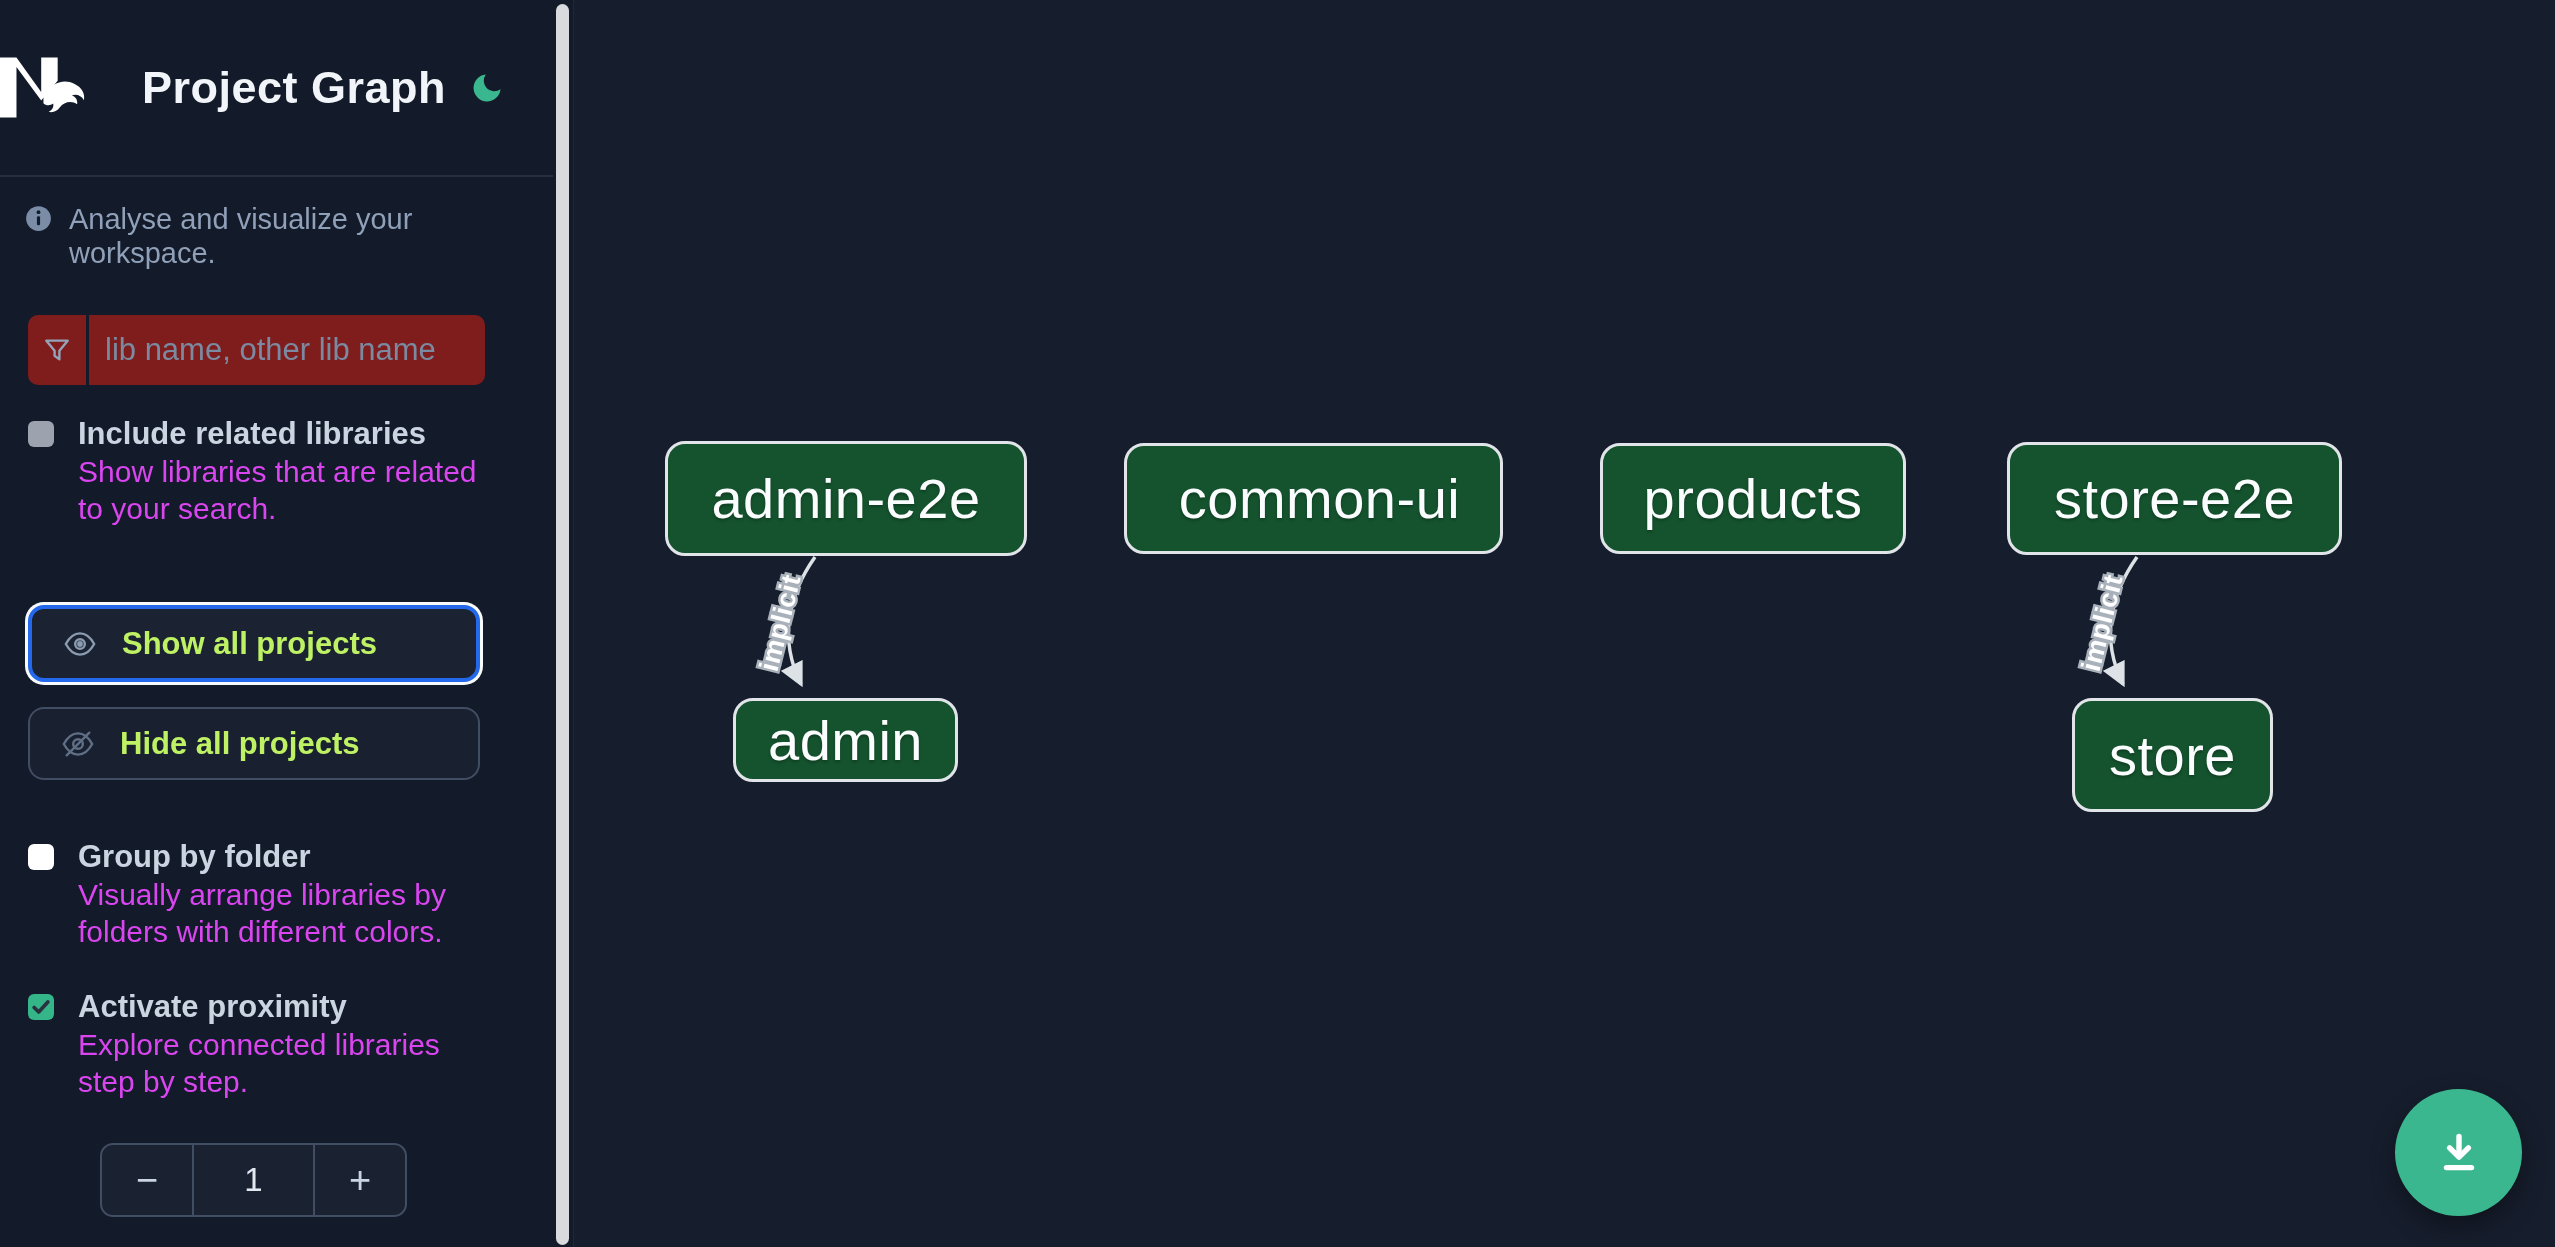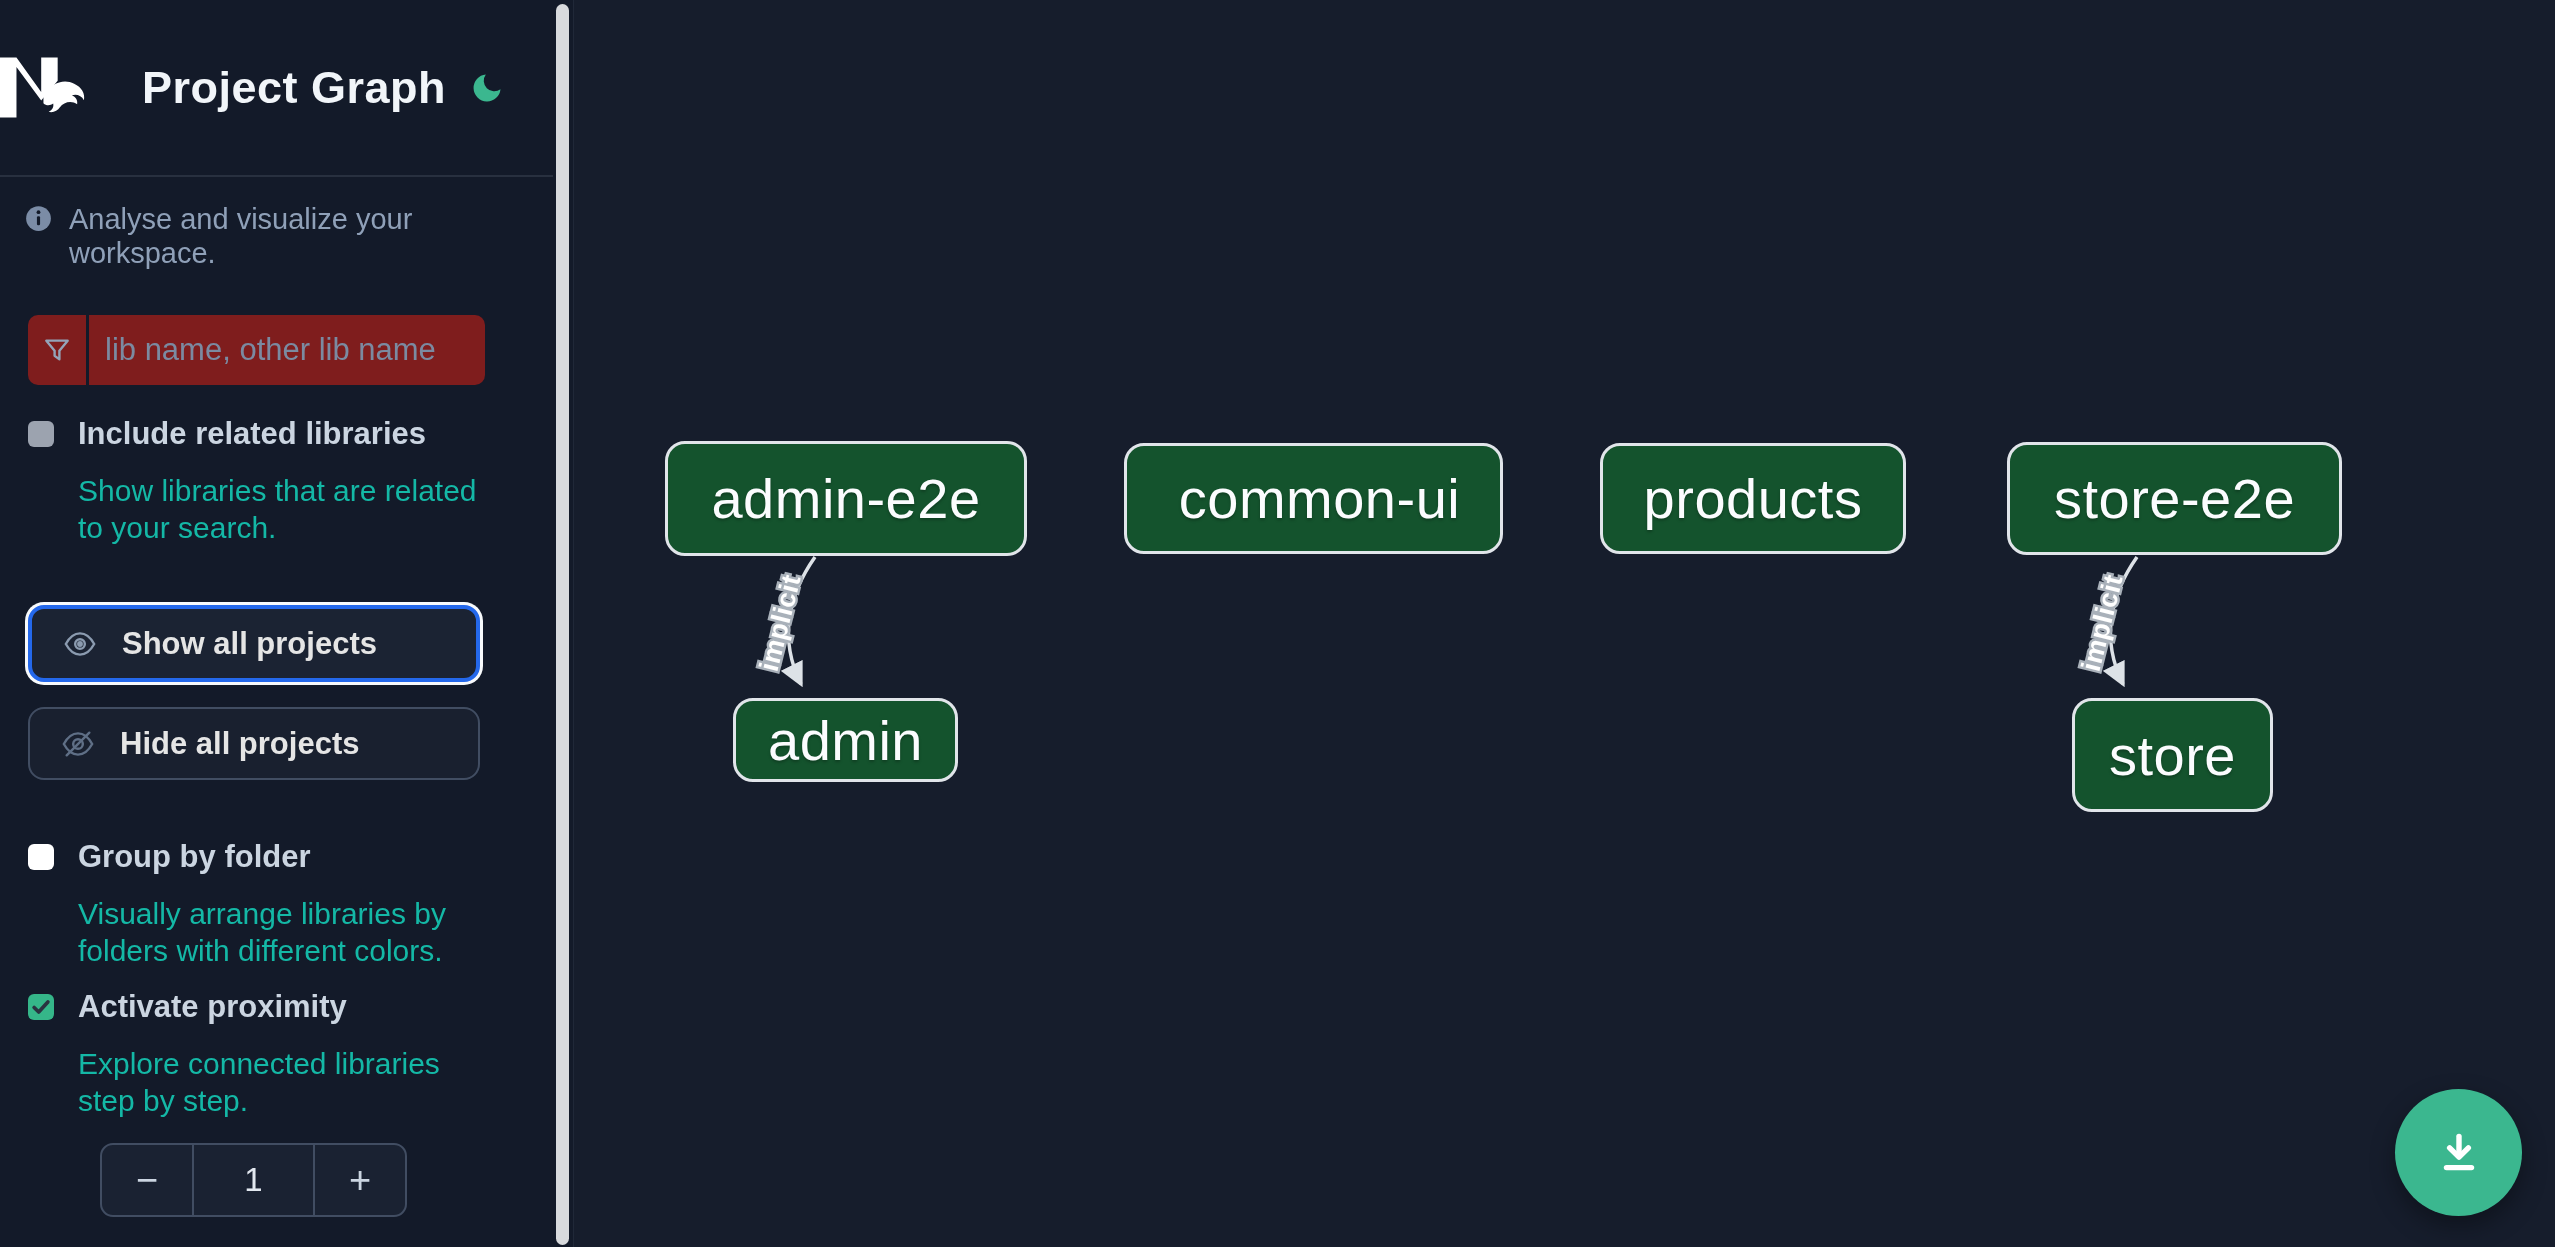--- a/index.html
+++ b/index.html
@@ -26,25 +26,25 @@
   .filter-input::placeholder{color:#7b8aa1;}
 
   .toggle{position:absolute;left:28px;display:flex;gap:24px;align-items:flex-start;}
   .checkbox{width:26px;height:26px;border-radius:6px;flex:0 0 26px;margin-top:6px;cursor:pointer;
             display:flex;align-items:center;justify-content:center;}
   .checkbox.gray{background:#9ca3af;}
   .checkbox.white{background:#ffffff;}
   .checkbox.checked{background:#35b689;}
   .toggle-text{width:404px;}
   .toggle-label{font-size:31px;font-weight:600;color:#cbd5e1;line-height:38px;}
-  .toggle-desc{font-size:30px;font-weight:400;color:#14b8a6;line-height:37px;margin-top:19px;}
+  .toggle-desc{font-size:30px;font-weight:400;color:#d946ef;line-height:37px;margin-top:0;}
 
   .sb-btn{position:absolute;left:28px;width:452px;box-sizing:border-box;display:flex;align-items:center;gap:22px;
           padding-left:28px;background:#1b2333;border-radius:16px;cursor:pointer;}
-  .sb-btn .btn-label{font-size:31px;font-weight:600;color:#e5e5e5;}
+  .sb-btn .btn-label{font-size:31px;font-weight:600;color:#bef264;}
   .btn-show{top:605px;height:77px;border:4px solid #2468eb;box-shadow:0 0 0 3px #f8fafc;}
   .btn-hide{top:707px;height:73px;border:2px solid #414d62;background:#19202f;}
 
   .stepper{position:absolute;left:100px;top:1143px;width:307px;height:74px;box-sizing:border-box;
            border:2px solid #414d62;border-radius:13px;background:#1a2232;display:flex;overflow:hidden;}
   .step-btn{width:90px;flex:0 0 90px;display:flex;align-items:center;justify-content:center;color:#cbd5e1;
             font-size:38px;cursor:pointer;user-select:none;}
   .step-value{flex:1;display:flex;align-items:center;justify-content:center;color:#e2e8f0;font-size:33px;
               border-left:2px solid #414d62;border-right:2px solid #414d62;}
 

